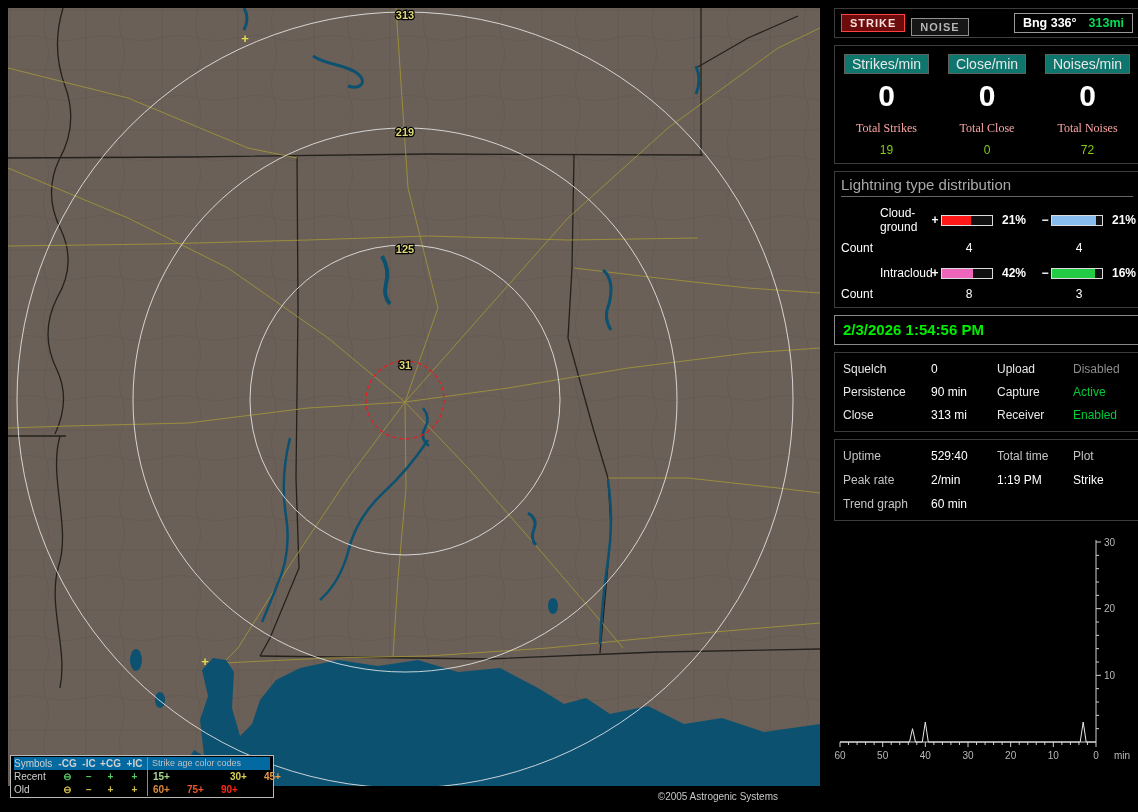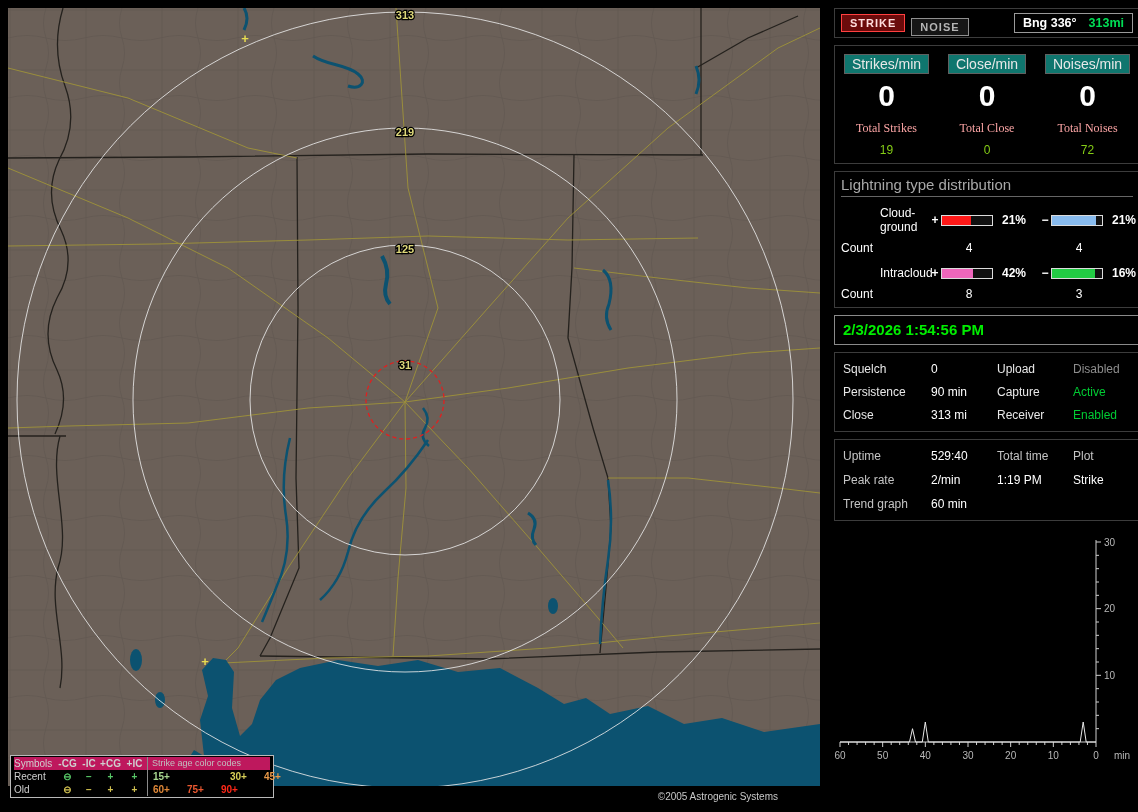--- a/index.html
+++ b/index.html
@@ -8,21 +8,21 @@
 
   
   .map-wrap{position:absolute;left:8px;top:8px;width:812px;height:796px;background:#000;}
   .map-wrap svg{display:block;}
   .copyright{position:absolute;right:42px;bottom:2px;color:#c8c8c8;font-size:10px;}
 
   .legend{position:absolute;left:2px;bottom:6px;width:256px;background:#000;
           border:1px solid #b9b9b9;color:#cfcfcf;font-size:10px;padding:1px 3px;}
   .legend-row{display:grid;grid-template-columns:42px 23px 20px 23px 25px 1fr;
               align-items:center;height:13px;line-height:13px;}
-  .legend-head{background:#be185d;}
+  .legend-head{background:#0369a1;}
   .lg-sym{text-align:center;font-weight:bold;}
   .lg-age-area{display:flex;border-left:1px solid #8a8a8a;padding-left:5px;gap:3px;}
   .lg-age{width:31px;font-weight:bold;}
   .lg-age-head{border-left:1px solid #8a8a8a;padding-left:4px;font-size:9px;color:#c0c0c0;}
 
   
   .side{position:absolute;left:834px;top:8px;width:306px;height:798px;
         display:flex;flex-direction:column;gap:7px;}
   .box{background:#000;border:1px solid #3c3c3c;padding:4px 6px;box-sizing:border-box;}
 

